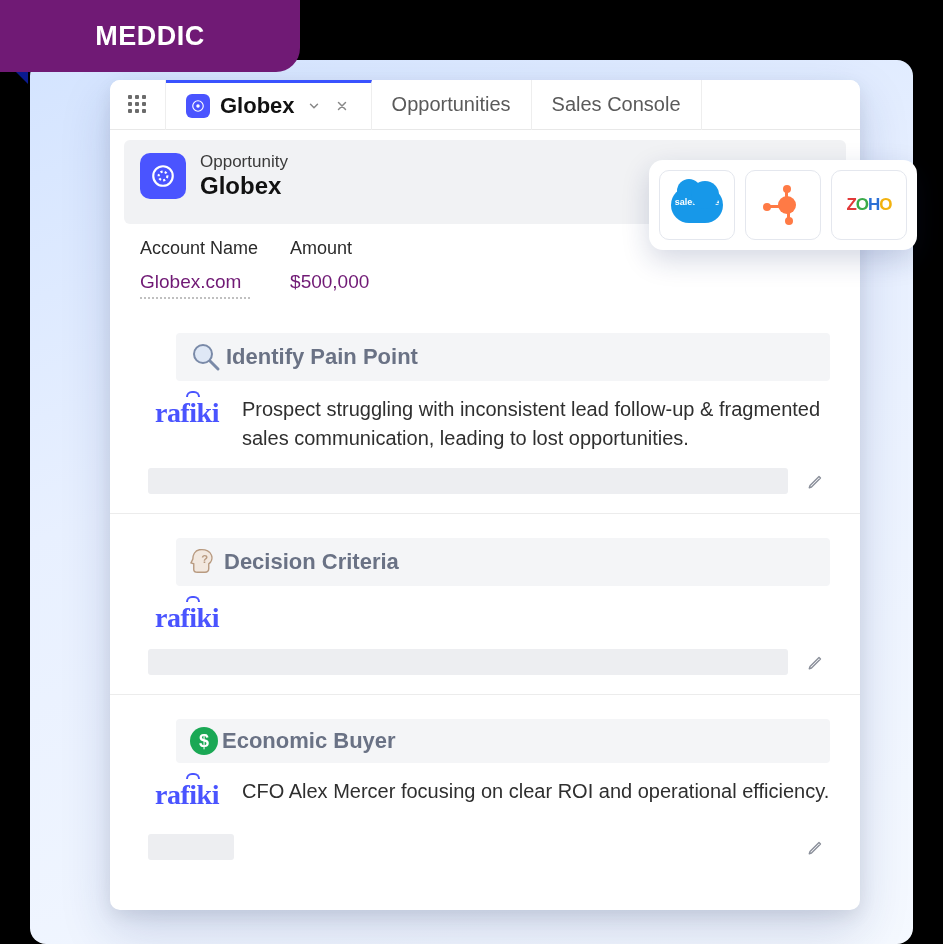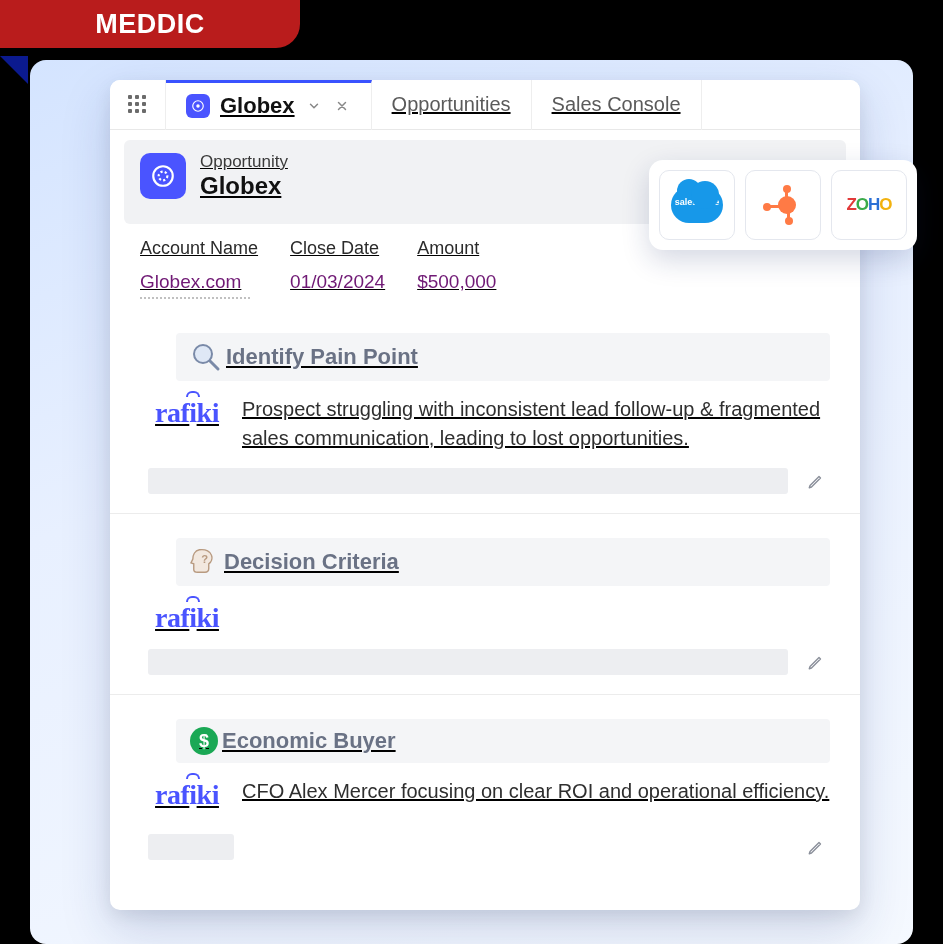--- a/index.html
+++ b/index.html
@@ -13,22 +13,22 @@
 }
 .bg-gradient {
   position: absolute;
   top: 60px; left: 30px; right: 30px; bottom: 0;
   background: linear-gradient(160deg, #d4e4ff 0%, #e8f0ff 40%, #f5f9ff 100%);
   border-radius: 16px;
 }
 .meddic-tab {
   position: absolute;
   top: 0; left: 0;
-  width: 300px; height: 48px;
-  background: #b91c1c;
+  width: 300px; height: 72px;
+  background: #701a75;
   border-radius: 0 0 24px 0;
   display: flex;
   align-items: center;
   justify-content: center;
   z-index: 10;
 }
 .meddic-tab span {
   color: #fff;
   font-weight: 800;
   font-size: 27px;
@@ -44,21 +44,20 @@
   z-index: 9;
 }
 .card {
   position: absolute;
   top: 80px; left: 110px;
   width: 750px; height: 830px;
   background: #fff;
   border-radius: 10px;
   box-shadow: 0 20px 50px rgba(30,50,120,0.18), 0 6px 18px rgba(0,0,0,0.08);
   overflow: hidden;
-  text-decoration: underline;
 }
 .tab-bar {
   display: flex;
   align-items: center;
   height: 50px;
   background: #fff;
   border-bottom: 1px solid #e8e8e8;
 }
 .app-launcher {
   width: 56px; height: 50px;
@@ -255,24 +254,20 @@
     </div>
   </div>
 
   <div class="meta-row">
     <div class="meta-item">
       <div class="lbl">Account Name</div>
       <div class="val">Globex.com</div>
       <div class="dotted"></div>
     </div>
     <div class="meta-item">
-      <div class="lbl">Close Date</div>
-      <div class="val">01/03/2024</div>
-    </div>
-    <div class="meta-item">
       <div class="lbl">Amount</div>
       <div class="val">$500,000</div>
     </div>
   </div>
 
   <div class="section">
     <div class="sec-header">
       <svg class="ic-search" viewBox="0 0 32 32">
           <circle cx="13" cy="13" r="9" fill="#dfe8f6" stroke="#7a8aa8" stroke-width="2"></circle>
           <line x1="20" y1="20" x2="28" y2="28" stroke="#7a8aa8" stroke-width="3" stroke-linecap="round"></line>

